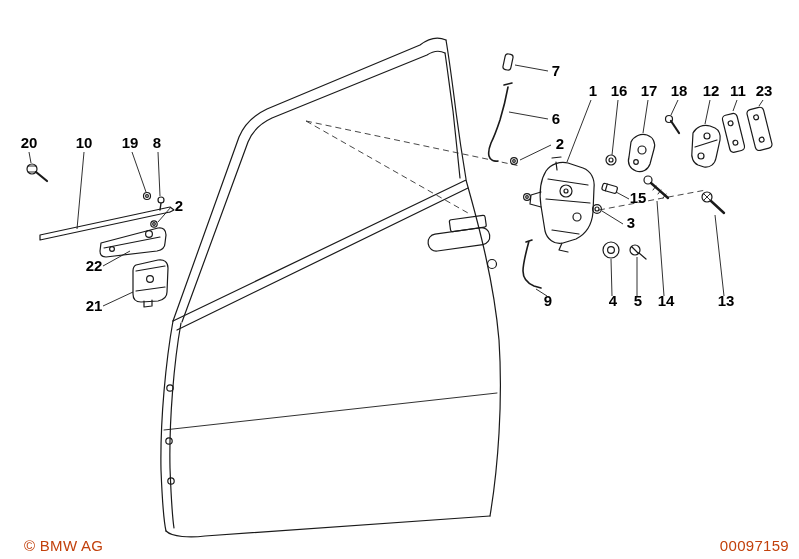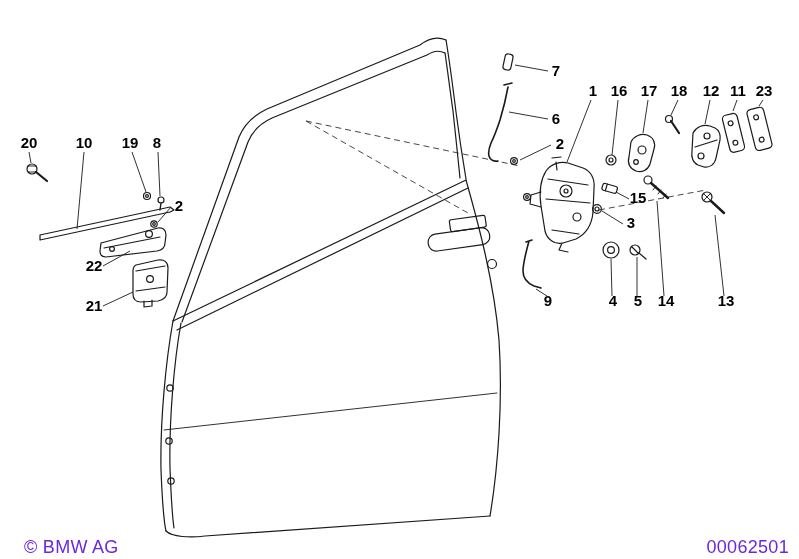--- a/index.html
+++ b/index.html
@@ -1,19 +1,19 @@
 <!DOCTYPE html>
 <html><head>
 <meta charset="utf-8">
 <style>
   html,body{margin:0;padding:0;background:#fff;}
   body{font-family:"Liberation Sans",sans-serif;}
   .stage{position:relative;width:799px;height:559px;background:#fff;overflow:hidden;}
   .stage svg{position:absolute;left:0;top:0;}
-  .footer-text{position:absolute;top:537px;font-size:18px;color:#6d28d9;letter-spacing:0.3px;}
+  .footer-text{position:absolute;top:537px;font-size:15px;color:#c2410c;letter-spacing:0.3px;}
   .footer-left{left:24px;}
   .footer-right{right:10px;}
   .art{stroke:#1a1a1a;fill:none;stroke-width:1.2;stroke-linecap:round;stroke-linejoin:round;}
   .dash{stroke:#333;stroke-width:0.9;stroke-dasharray:6 4;fill:none;}
   .leader{stroke:#1a1a1a;stroke-width:0.9;}
   .callout{font:bold 15px "Liberation Sans",sans-serif;fill:#000;text-anchor:middle;}
 </style>
 </head>
 <body>
 
@@ -206,14 +206,14 @@
         <line x1="637" y1="296" x2="637" y2="257" class="leader"></line>
         <text x="638" y="306" class="callout">5</text>
         <line x1="664" y1="296" x2="657" y2="201" class="leader"></line>
         <text x="666" y="306" class="callout">14</text>
         <line x1="724" y1="296" x2="715" y2="215" class="leader"></line>
         <text x="726" y="306" class="callout">13</text>
       </g>
   </svg>
 
   <div class="footer-text footer-left">© BMW AG</div>
-  <div class="footer-text footer-right">00062501</div>
+  <div class="footer-text footer-right">00097159</div>
 </div>
 
 </body></html>

